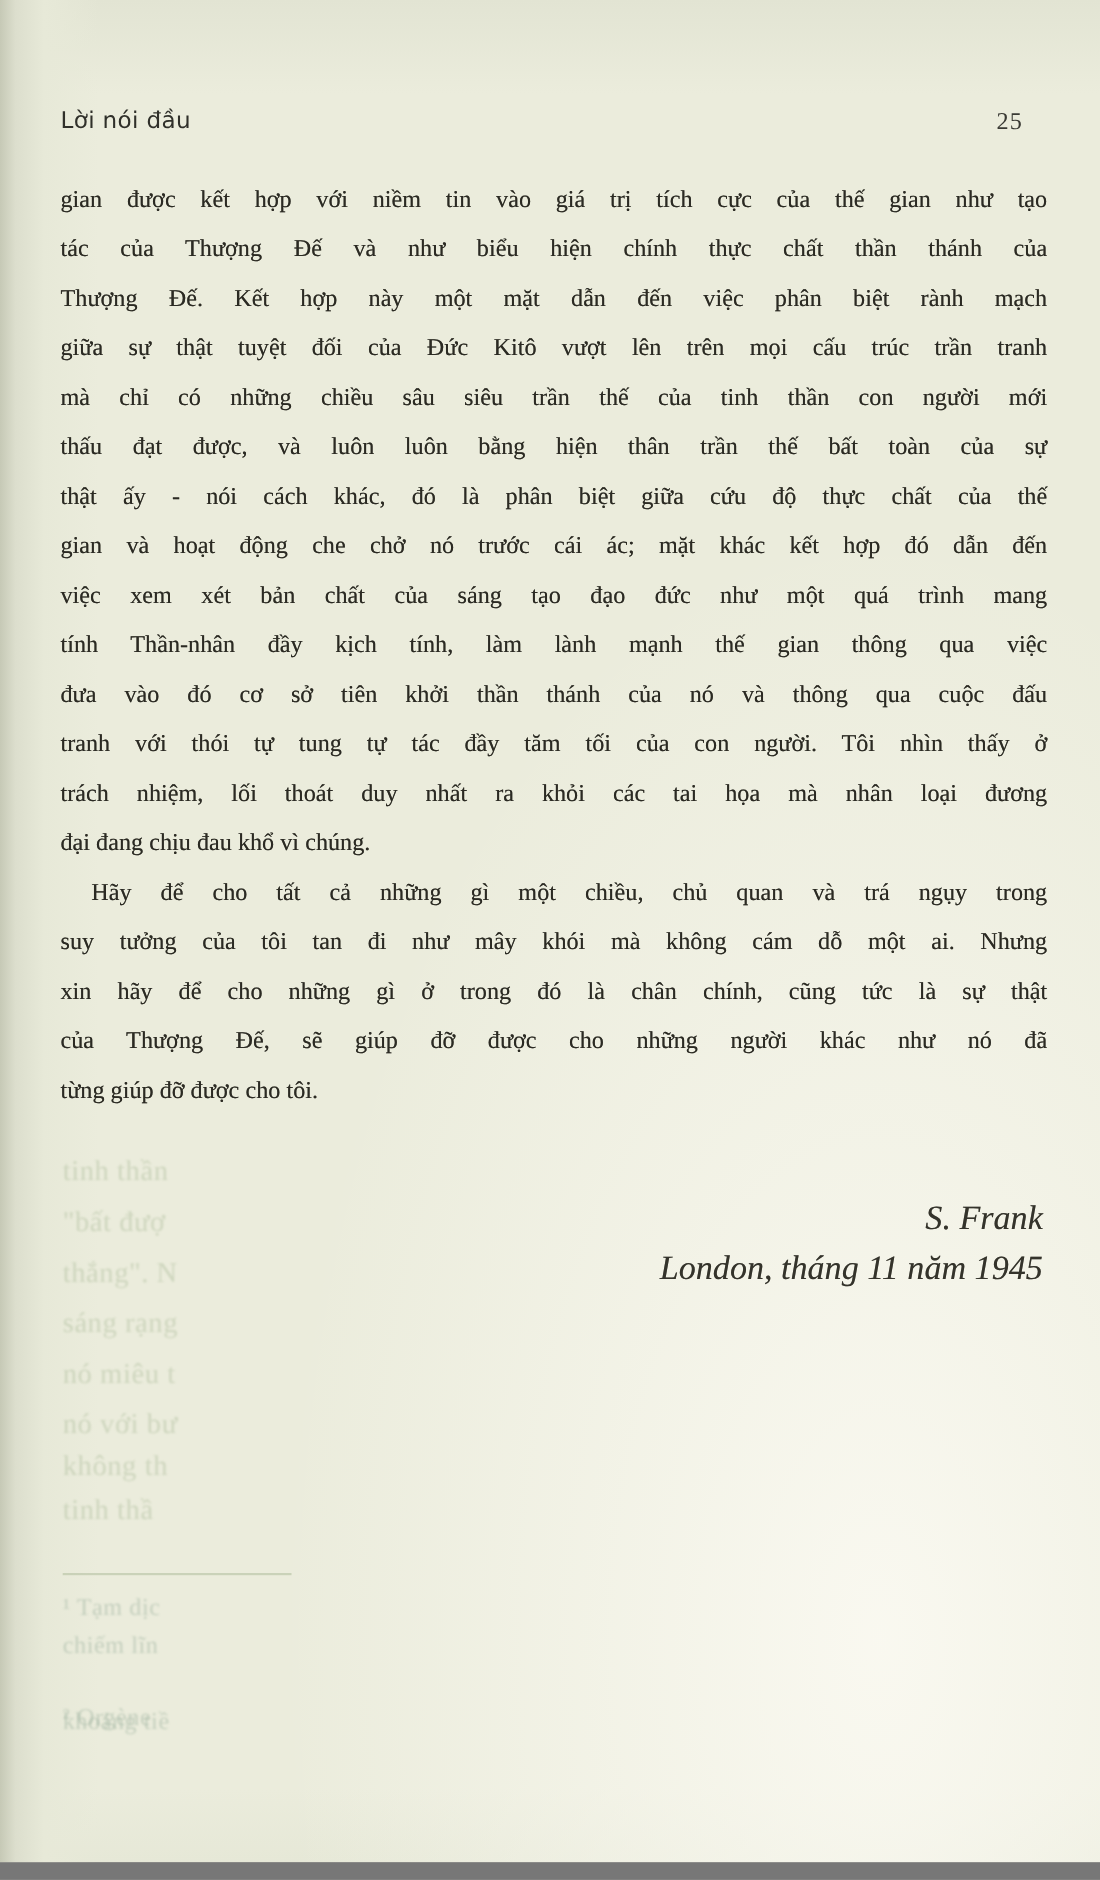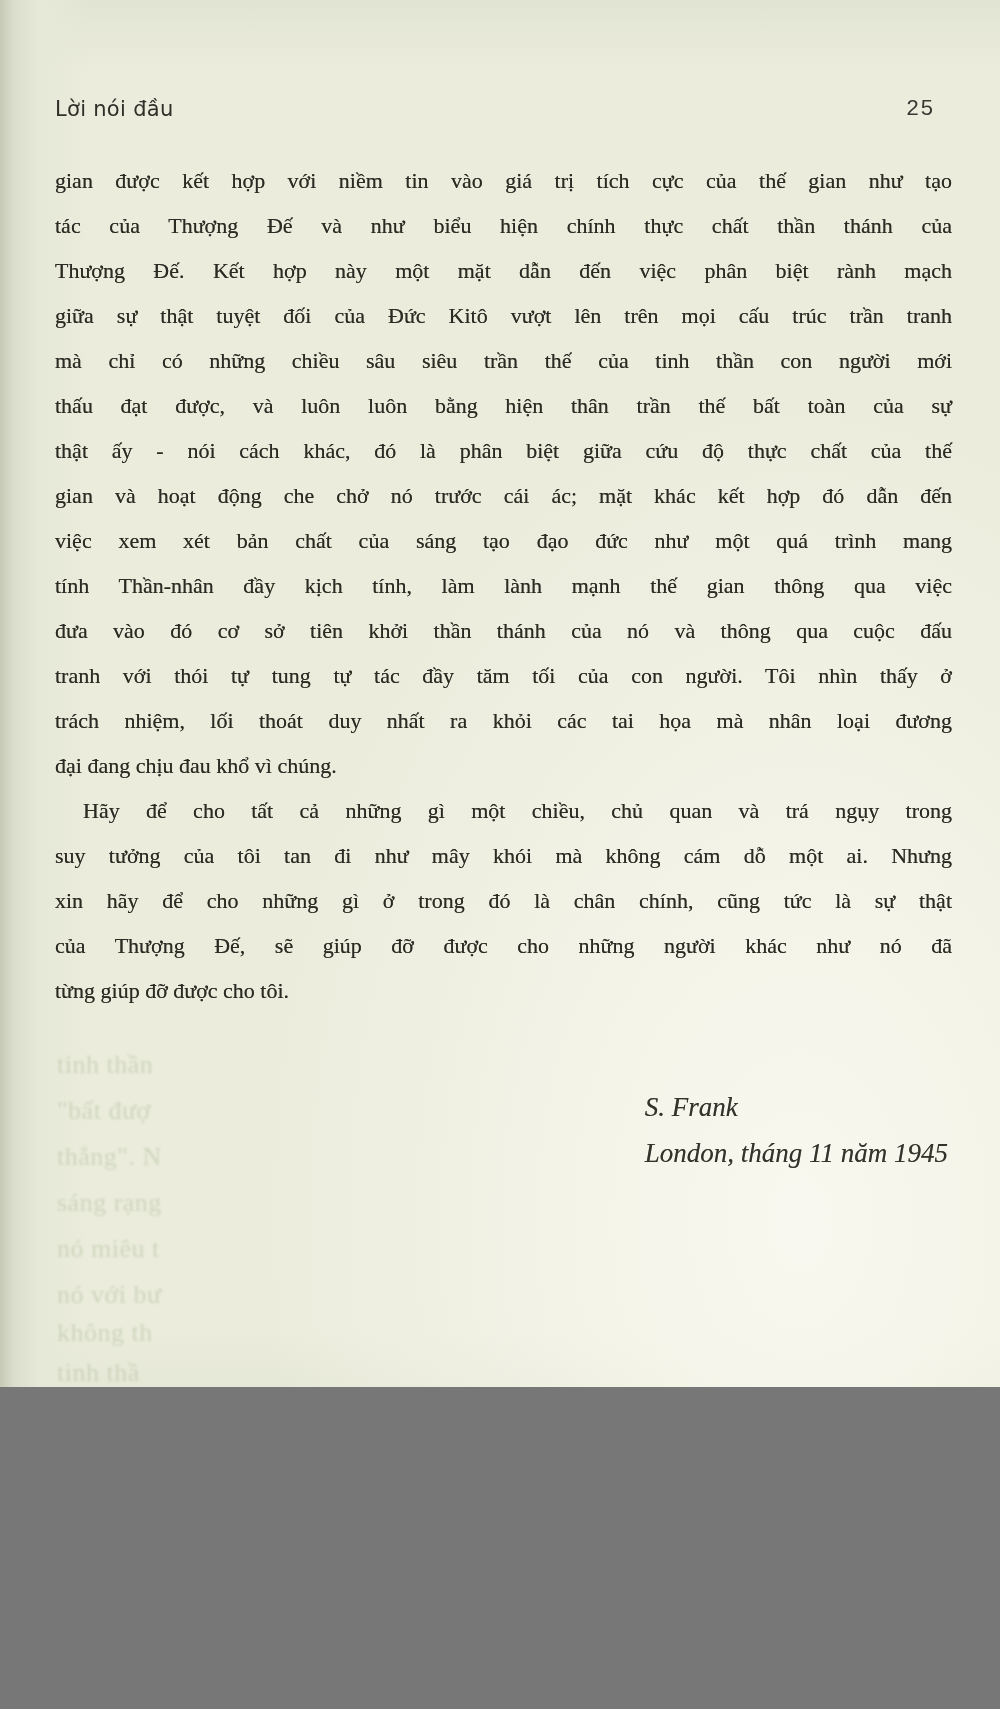--- a/index.html
+++ b/index.html
@@ -1,52 +1,52 @@
 <!DOCTYPE html>
 <html lang="vi"><head>
 <meta charset="utf-8">
 <title>Scanned book page</title>
 <style>
   html,body{margin:0;padding:0;background:#777;}
   .page{
     position:relative;
-    width:1000px;height:1387px;
+    width:1000px;height:1693px;
     margin:0 auto;
     overflow:hidden;
     background-color:#ebecdc;
     background-image:
       radial-gradient(ellipse at 80% 88%, rgba(250,249,241,.95) 0%, rgba(250,249,241,0) 48%),
       linear-gradient(90deg, #c6c9b6 0%, #dcdecd 1.4%, #e7e9d8 4%, rgba(235,236,220,0) 9%),
       linear-gradient(180deg, #e2e4d3 0%, rgba(235,236,220,0) 5%),
       linear-gradient(0deg, #e6e8d7 0%, rgba(235,236,220,0) 4%);
     font-family:"Liberation Serif","DejaVu Serif",serif;
     color:#2b2a23;
   }
   .running-title{
     position:absolute;left:55px;top:97px;
     font-family:"DejaVu Sans","Liberation Sans",sans-serif;
     font-size:21px;color:#30302a;letter-spacing:.3px;
   }
   .page-number{
     position:absolute;left:906px;top:97px;
-    font-family:Liberation Mono, monospace;
+    font-family:Liberation Serif, serif;
     font-size:22px;color:#3a3a34;letter-spacing:1px;
   }
   .textblock{
     position:absolute;left:55px;top:158px;width:897px;
     font-size:22px;line-height:45px;
     text-shadow:0 0 .4px rgba(42,41,32,.65);
   }
   .line{height:45px;text-align:justify;text-align-last:justify;}
   .line.last{text-align-last:left;}
   .line.indent{text-indent:28px;}
   .signature{
     position:absolute;right:52px;top:1084px;
-    text-align:left;font-style:italic;
-    font-size:27px;line-height:46px;color:#34332b;
+    text-align:right;font-style:italic;
+    font-size:31px;line-height:46px;color:#34332b;
     text-shadow:0 0 .4px rgba(42,41,32,.5);
   }
   .ghost-layer{position:absolute;left:0;top:0;width:1000px;height:1709px;pointer-events:none;}
   .ghost-line{
     position:absolute;left:57px;
     font-size:26px;color:#a6b794;opacity:.42;
     filter:blur(.8px);letter-spacing:.5px;white-space:nowrap;
   }
   .ghost-line.fn{font-size:22px;opacity:.5;color:#9fb3a0;text-align:center;}
   .ghost-separator{

